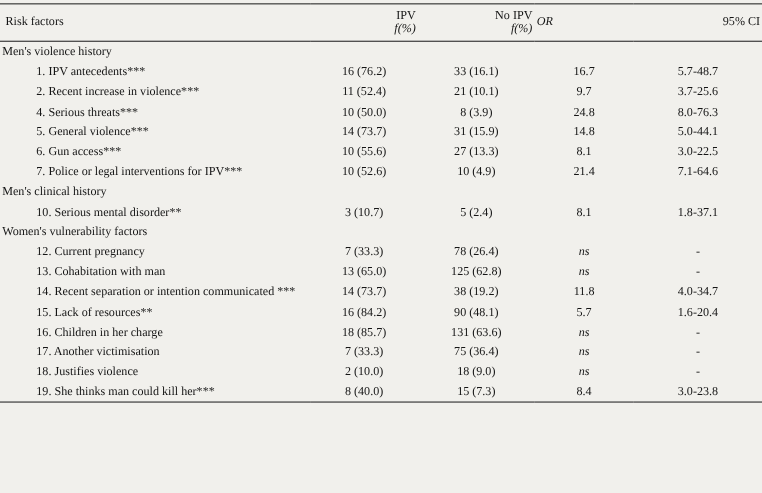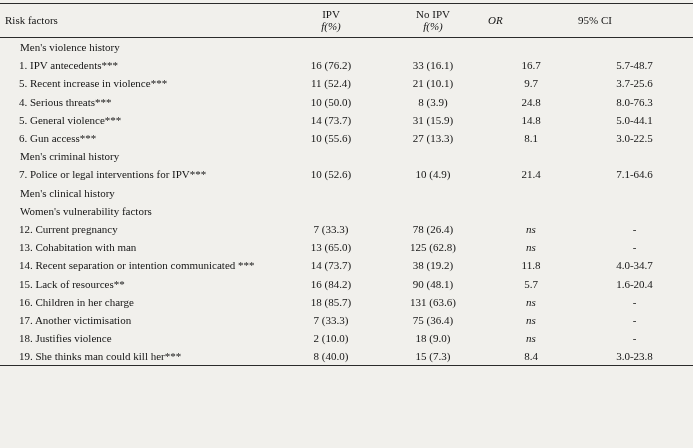--- a/index.html
+++ b/index.html
@@ -41,41 +41,41 @@
     font-size: 11px;
     line-height: 12px;
     padding: 4px 2px 5px 2px;
     vertical-align: top;
   }
   th.col-label {
     text-align: left;
     padding-left: 5px;
     vertical-align: middle;
   }
-  th.col-num { text-align: center; }
+  th.col-num { text-align: right; }
   th.col-or  { text-align: left; vertical-align: middle; }
-  th.col-ci  { text-align: left; vertical-align: middle; }
+  th.col-ci  { text-align: right; vertical-align: middle; }
 
   td {
     font-size: 11px;
     line-height: 12px;
     padding: 3.1px 2px;
     vertical-align: middle;
     white-space: nowrap;
     overflow: hidden;
   }
   td.td-label {
     text-align: left;
-    padding-left: 19px;
+    padding-left: 33px;
   }
   td.td-num {
     text-align: center;
   }
   tr.section-row td {
-    padding-left: 20px;
+    padding-left: 2px;
     text-align: left;
   }
   .italic {
     font-style: italic;
   }
 </style>
 </head>
 <body>
 
 <div class="page">
@@ -107,21 +107,21 @@
           <td colspan="5">Men's violence history</td>
         </tr>
         <tr>
           <td class="td-label">1. IPV antecedents***</td>
           <td class="td-num">16 (76.2)</td>
           <td class="td-num">33 (16.1)</td>
           <td class="td-num">16.7</td>
           <td class="td-num">5.7-48.7</td>
         </tr>
         <tr>
-          <td class="td-label">5. Recent increase in violence***</td>
+          <td class="td-label">2. Recent increase in violence***</td>
           <td class="td-num">11 (52.4)</td>
           <td class="td-num">21 (10.1)</td>
           <td class="td-num">9.7</td>
           <td class="td-num">3.7-25.6</td>
         </tr>
         <tr>
           <td class="td-label">4. Serious threats***</td>
           <td class="td-num">10 (50.0)</td>
           <td class="td-num">8 (3.9)</td>
           <td class="td-num">24.8</td>
@@ -134,33 +134,37 @@
           <td class="td-num">14.8</td>
           <td class="td-num">5.0-44.1</td>
         </tr>
         <tr>
           <td class="td-label">6. Gun access***</td>
           <td class="td-num">10 (55.6)</td>
           <td class="td-num">27 (13.3)</td>
           <td class="td-num">8.1</td>
           <td class="td-num">3.0-22.5</td>
         </tr>
-        <tr class="section-row">
-          <td colspan="5">Men's criminal history</td>
-        </tr>
         <tr>
           <td class="td-label">7. Police or legal interventions for IPV***</td>
           <td class="td-num">10 (52.6)</td>
           <td class="td-num">10 (4.9)</td>
           <td class="td-num">21.4</td>
           <td class="td-num">7.1-64.6</td>
         </tr>
         <tr class="section-row">
           <td colspan="5">Men's clinical history</td>
         </tr>
+        <tr>
+          <td class="td-label">10. Serious mental disorder**</td>
+          <td class="td-num">3 (10.7)</td>
+          <td class="td-num">5 (2.4)</td>
+          <td class="td-num">8.1</td>
+          <td class="td-num">1.8-37.1</td>
+        </tr>
         <tr class="section-row">
           <td colspan="5">Women's vulnerability factors</td>
         </tr>
         <tr>
           <td class="td-label">12. Current pregnancy</td>
           <td class="td-num">7 (33.3)</td>
           <td class="td-num">78 (26.4)</td>
           <td class="td-num italic">ns</td>
           <td class="td-num">-</td>
         </tr>

